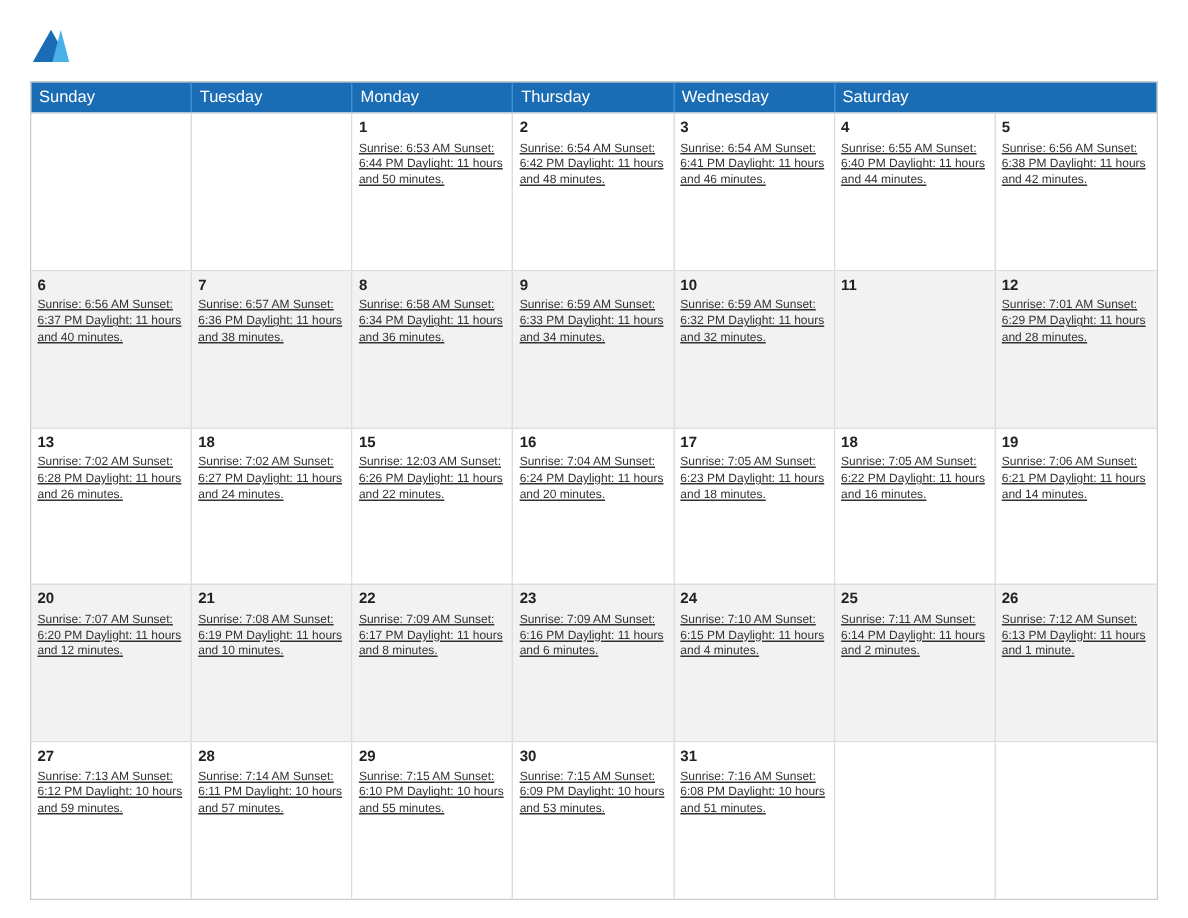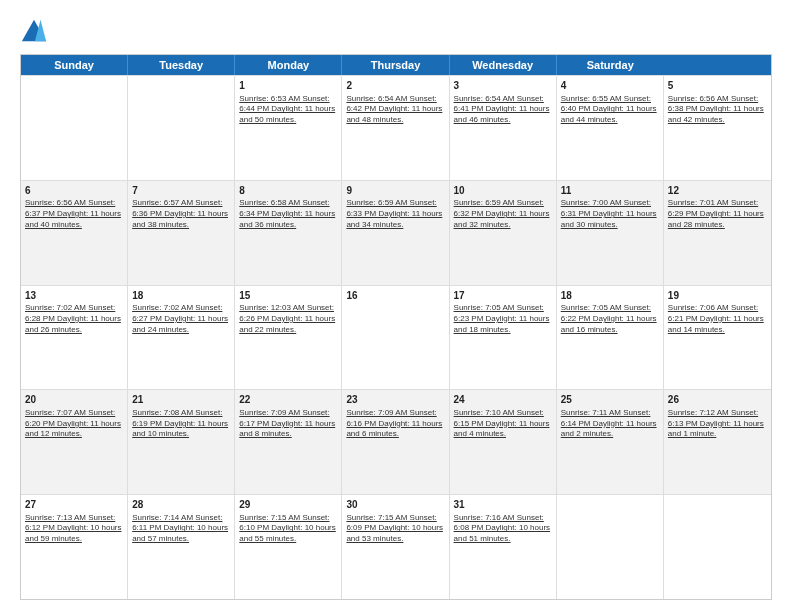--- a/index.html
+++ b/index.html
@@ -59,23 +59,23 @@
       flex-direction: column;
     }
     .cal-header {
       display: grid;
       grid-template-columns: repeat(7, 1fr);
       background: #1a6db5;
     }
     .cal-header-cell {
       color: #fff;
       font-size: 11px;
-      font-weight: bold;
+      font-weight: normal;
       padding: 4px 5px;
-      text-align: center;
+      text-align: left;
       border-right: 1px solid #3a8fd5;
     }
     .cal-header-cell:last-child { border-right: none; }
     .cal-body {
       flex: 1;
       display: flex;
       flex-direction: column;
     }
     .cal-row {
       display: grid;
@@ -200,23 +200,20 @@
 Daylight: 11 hours and 34 minutes.</div>
           </div>
           <div class="cal-cell shaded">
             <span class="day-num">10</span>
             <div class="cell-text">Sunrise: 6:59 AM
 Sunset: 6:32 PM
 Daylight: 11 hours and 32 minutes.</div>
           </div>
           <div class="cal-cell shaded">
             <span class="day-num">11</span>
-            <div class="cell-text">Sunrise: 7:00 AM
-Sunset: 6:31 PM
-Daylight: 11 hours and 30 minutes.</div>
           </div>
           <div class="cal-cell shaded">
             <span class="day-num">12</span>
             <div class="cell-text">Sunrise: 7:01 AM
 Sunset: 6:29 PM
 Daylight: 11 hours and 28 minutes.</div>
           </div>
         </div>
         <div class="cal-row">
           <div class="cal-cell">
@@ -232,20 +229,23 @@
 Daylight: 11 hours and 24 minutes.</div>
           </div>
           <div class="cal-cell">
             <span class="day-num">15</span>
             <div class="cell-text">Sunrise: 12:03 AM
 Sunset: 6:26 PM
 Daylight: 11 hours and 22 minutes.</div>
           </div>
           <div class="cal-cell">
             <span class="day-num">16</span>
+            <div class="cell-text">Sunrise: 7:04 AM
+Sunset: 6:24 PM
+Daylight: 11 hours and 20 minutes.</div>
           </div>
           <div class="cal-cell">
             <span class="day-num">17</span>
             <div class="cell-text">Sunrise: 7:05 AM
 Sunset: 6:23 PM
 Daylight: 11 hours and 18 minutes.</div>
           </div>
           <div class="cal-cell">
             <span class="day-num">18</span>
             <div class="cell-text">Sunrise: 7:05 AM

